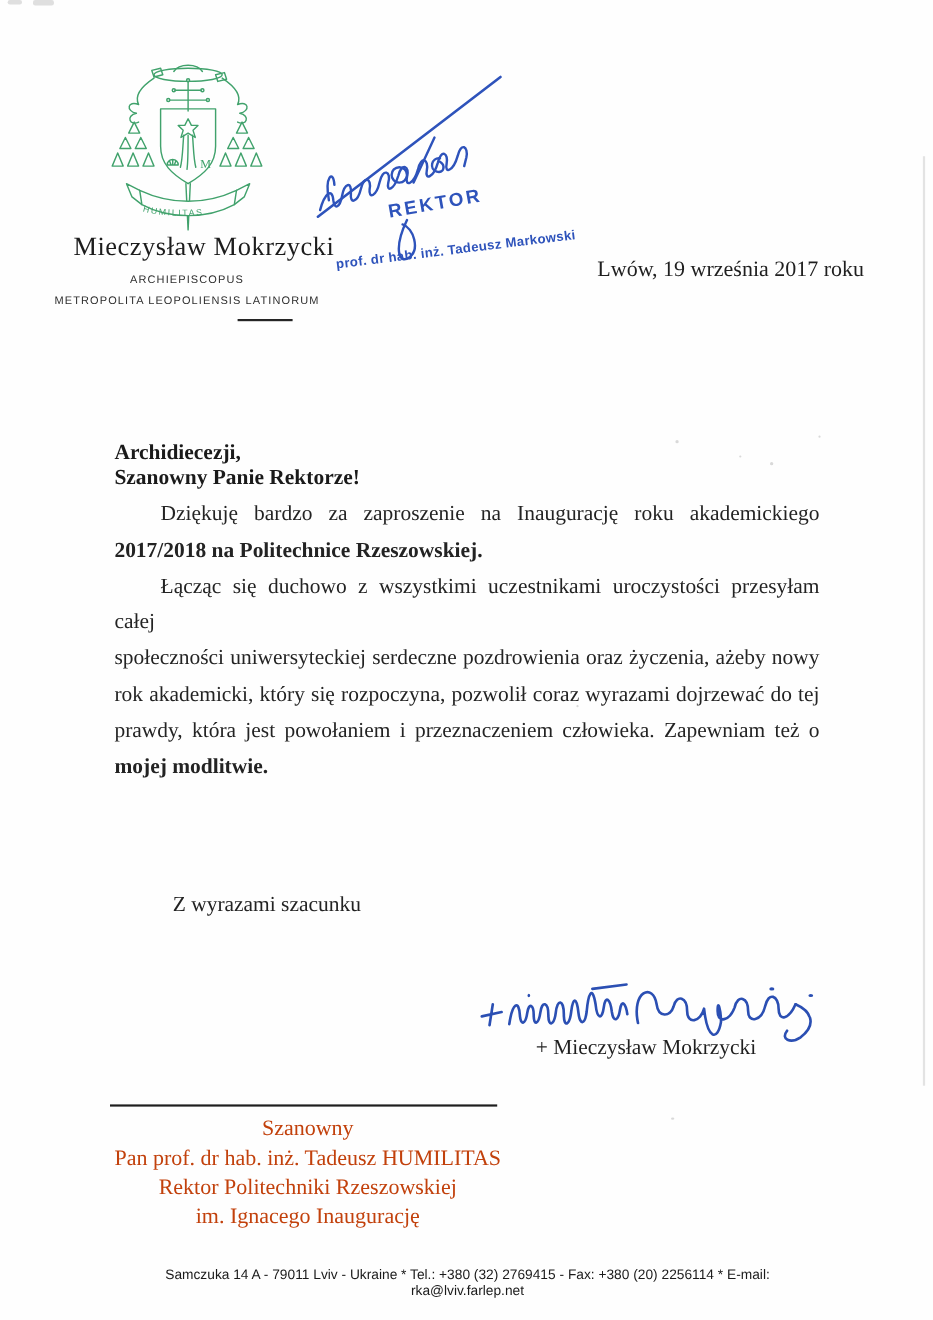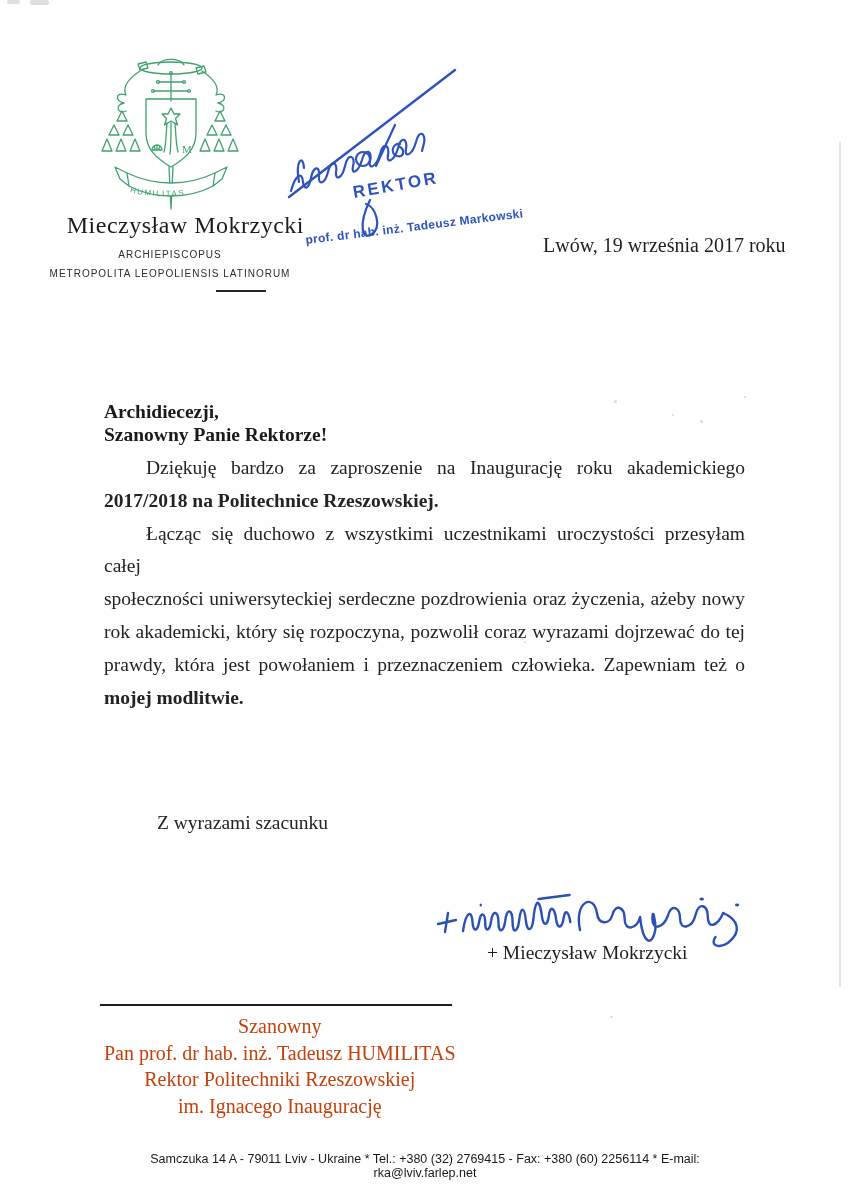--- a/index.html
+++ b/index.html
@@ -177,15 +177,15 @@
   <div class="typed-signature">+ Mieczysław Mokrzycki</div>
 
   <div class="recipient-rule"></div>
   <div class="recipient">
     <div>Szanowny</div>
     <div>Pan prof. dr hab. inż. Tadeusz HUMILITAS</div>
     <div>Rektor Politechniki Rzeszowskiej</div>
     <div>im. Ignacego Inaugurację</div>
   </div>
 
-  <div class="footer">Samczuka 14 A - 79011 Lviv - Ukraine * Tel.: +380 (32) 2769415 - Fax: +380 (60) 2256114 * E-mail: rka@lviv.farlep.net</div>
+  <div class="footer">Samczuka 14 A - 79011 Lviv - Ukraine * Tel.: +380 (32) 2769415 - Fax: +380 (20) 2256114 * E-mail: rka@lviv.farlep.net</div>
 
 </div>
 
 </body></html>

